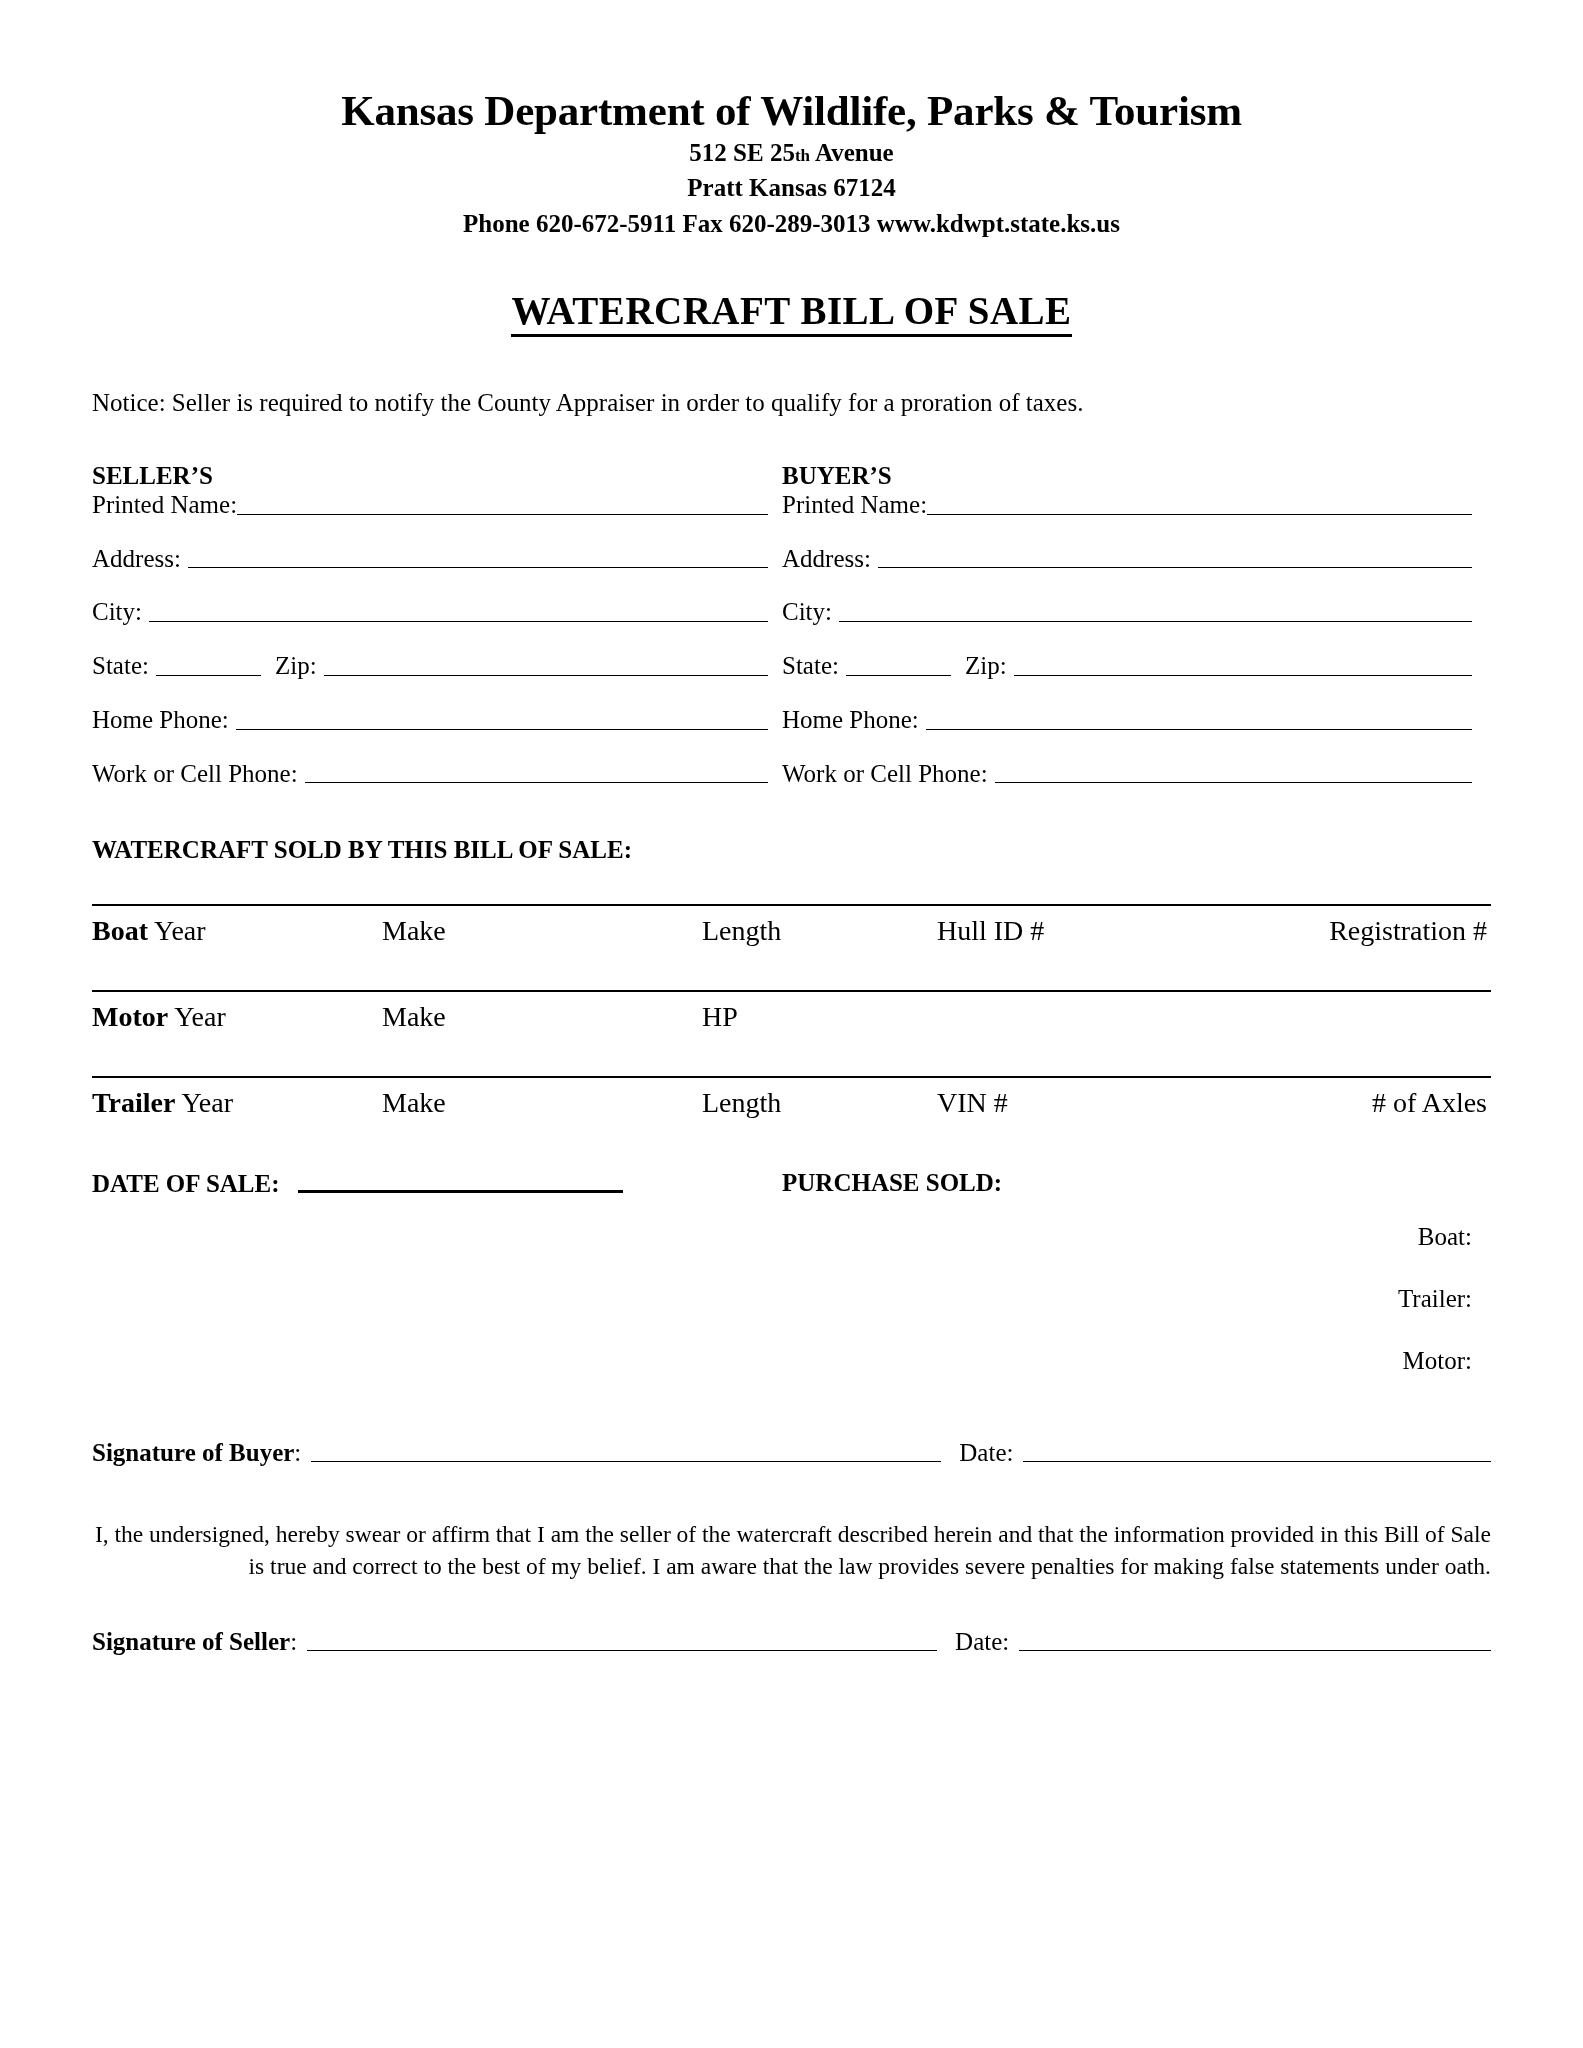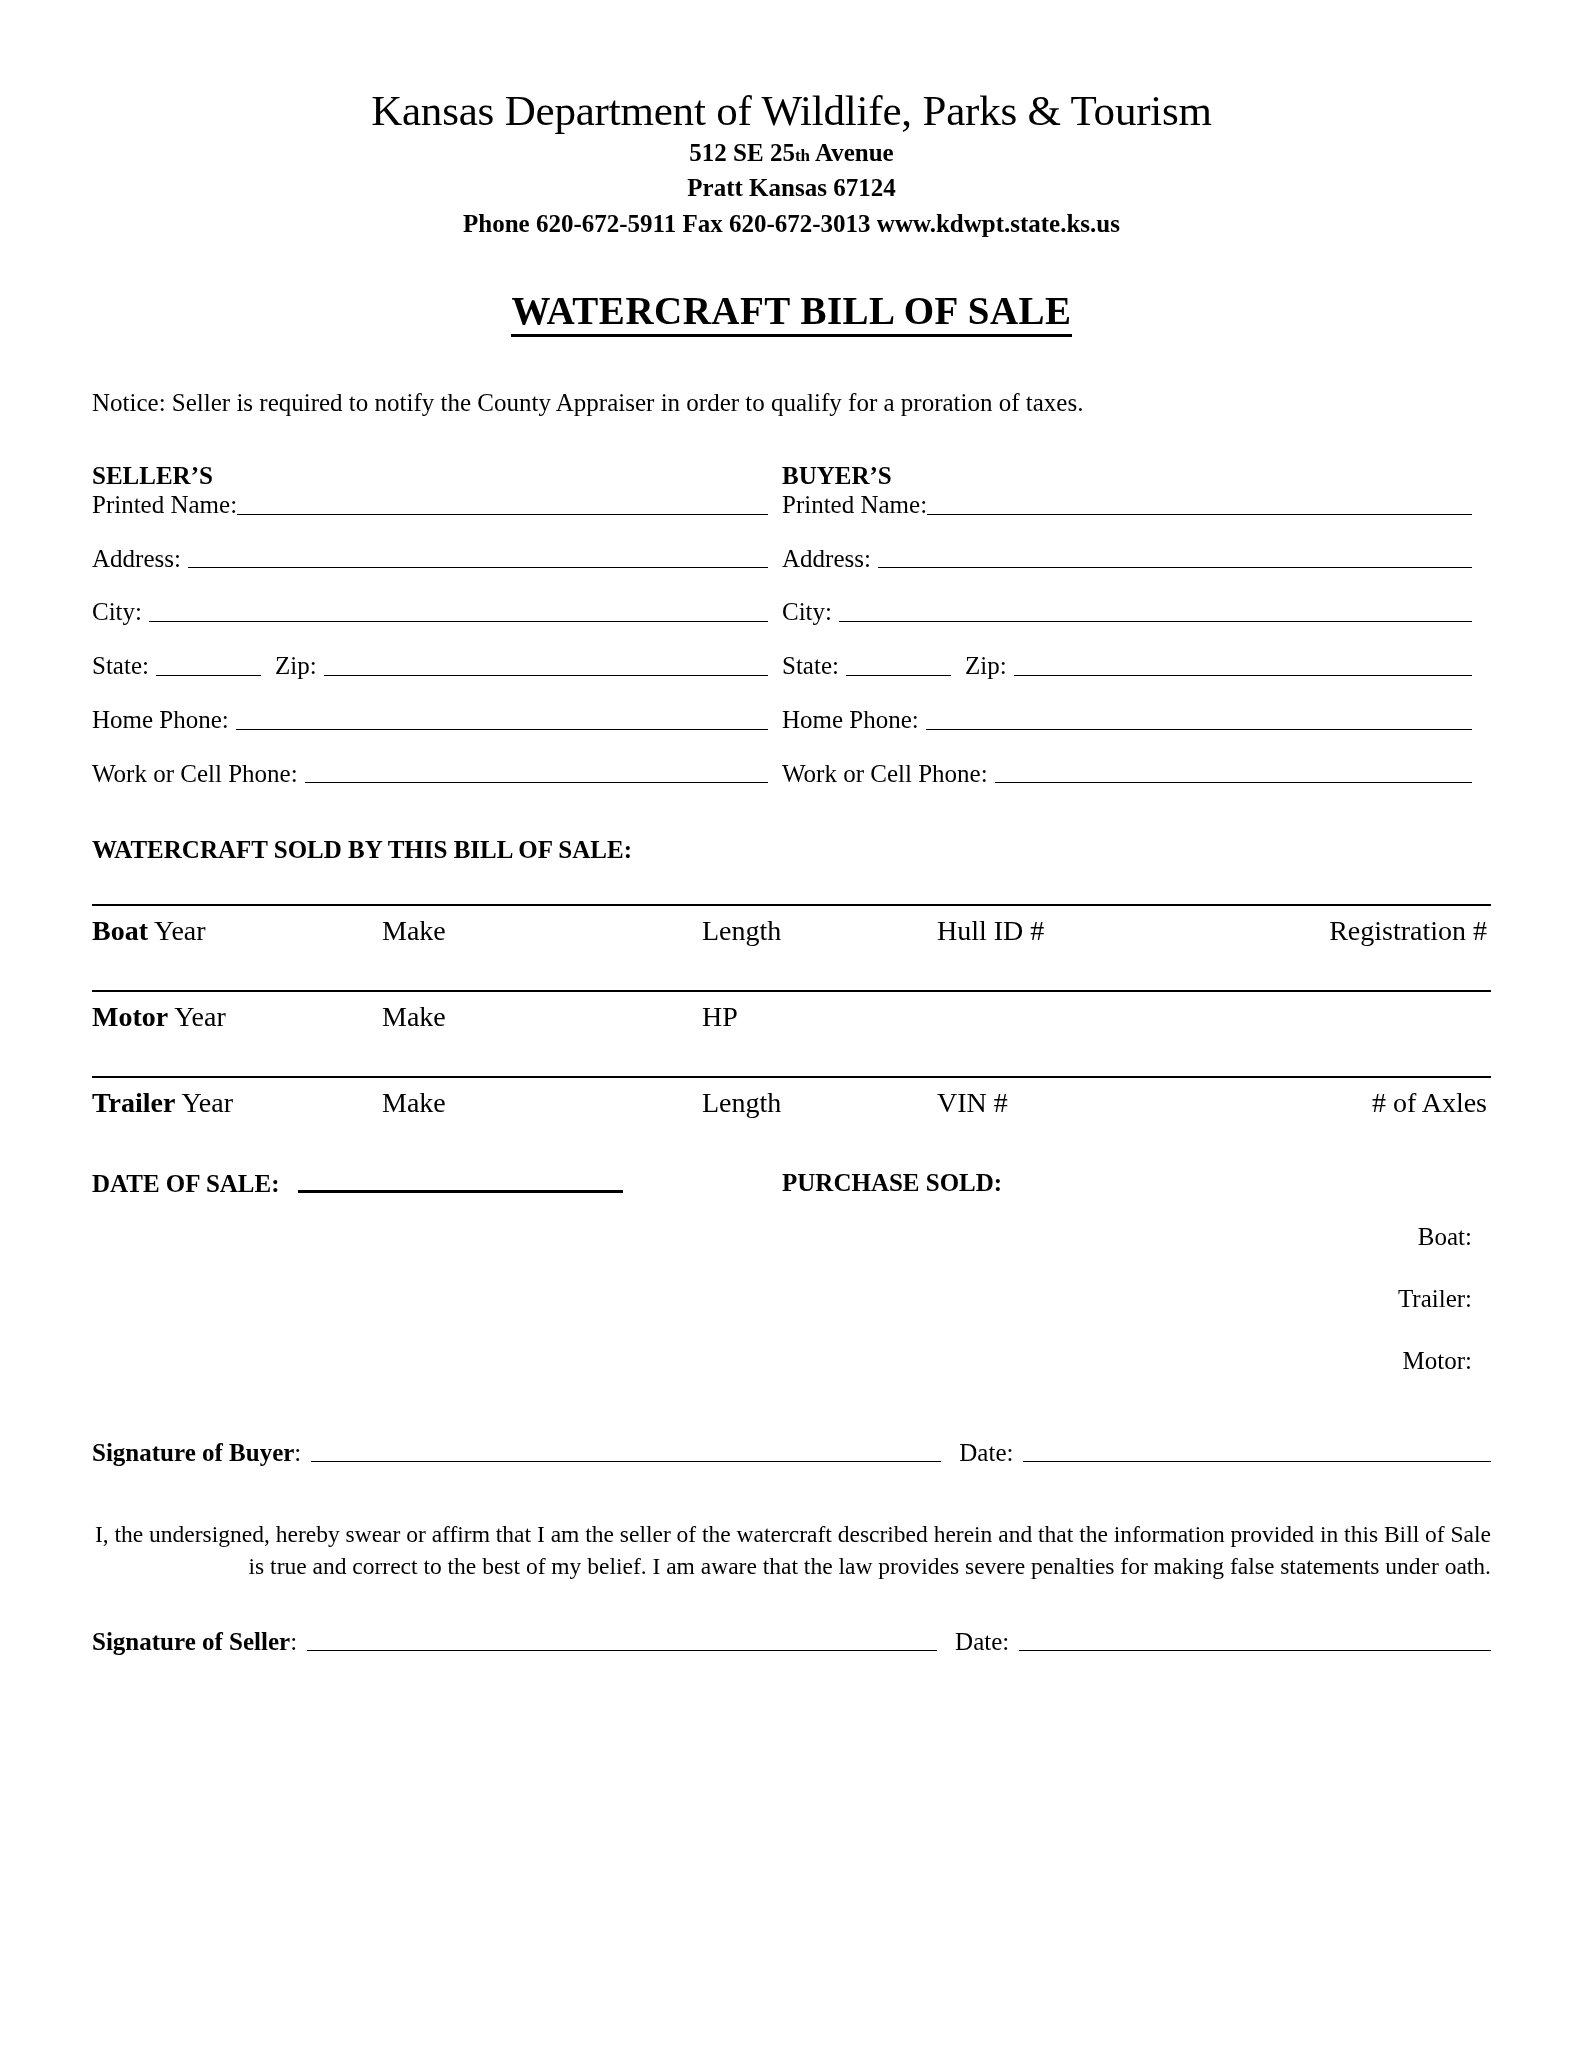--- a/index.html
+++ b/index.html
@@ -19,21 +19,21 @@
     width: 1583px;
     height: 2048px;
     box-sizing: border-box;
     padding: 0 92px;
     position: relative;
   }
 
   
   .org-title {
     text-align: center;
-    font-weight: normal;
+    font-weight: bold;
     font-size: 43px;
     line-height: 1.06;
     letter-spacing: -0.2px;
     margin: 0;
     padding-top: 88px;
   }
   .org-line {
     text-align: center;
     font-weight: bold;
     font-size: 25px;
@@ -209,21 +209,21 @@
 <body>
 
 <div class="page">
 
   <div class="org-title">Kansas Department of Wildlife, Parks &amp; Tourism</div>
 
   <div class="org-line"><span>512 SE 25</span><span class="sup">th</span><span> Avenue</span></div>
 
   <div class="org-line">Pratt Kansas 67124</div>
 
-  <div class="org-line">Phone 620-672-5911 Fax 620-672-3013 www.kdwpt.state.ks.us</div>
+  <div class="org-line">Phone 620-672-5911 Fax 620-289-3013 www.kdwpt.state.ks.us</div>
 
   <div class="doc-title"><span>WATERCRAFT BILL OF SALE</span></div>
 
   <div class="notice">Notice: Seller is required to notify the County Appraiser in order to qualify for a proration of taxes.</div>
 
   <div class="parties">
 
     <div class="col col-seller">
       <div class="party-heading">SELLER’S</div>
 

